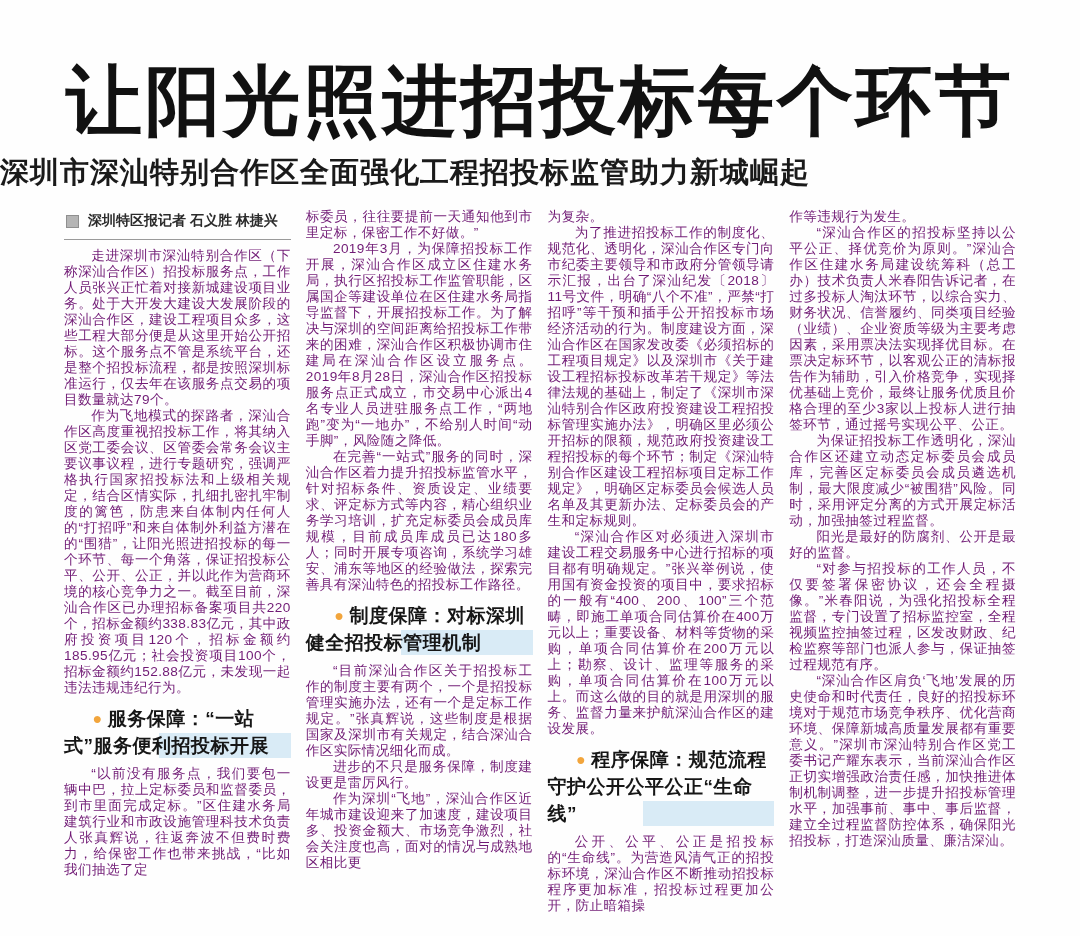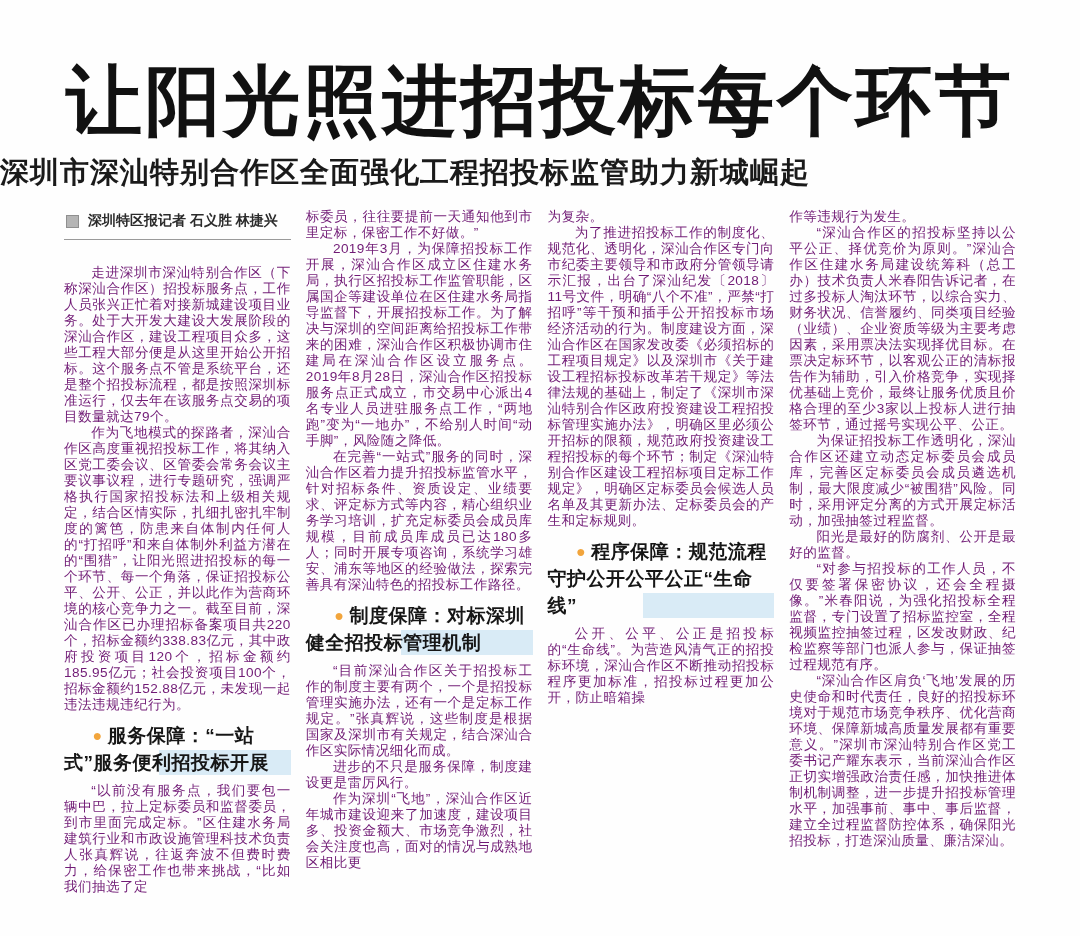--- a/index.html
+++ b/index.html
@@ -13,21 +13,21 @@
     letter-spacing:3px;line-height:1.12;color:#111;white-space:nowrap;
   }
   .subtitle{
     text-align:left;font-size:29px;font-weight:700;margin-top:10px;
     letter-spacing:1px;color:#1a1a1a;
   }
   .columns{display:flex;gap:15px;padding:0 64px;margin-top:16px;}
   .column{flex:1;min-width:0;}
   .byline{
     display:flex;align-items:center;gap:9px;font-size:14px;font-weight:700;
-    padding:3px 0 9px 2px;border-bottom:1.5px solid #9a9a9a;margin-bottom:25px;color:#2b2b2b;
+    padding:3px 0 9px 2px;border-bottom:1.5px solid #9a9a9a;margin-bottom:8px;color:#2b2b2b;
   }
   .byline-sq{width:11px;height:11px;background:#b5b5b5;border:1px solid #8f8f8f;flex:0 0 auto;}
   .para{
     font-size:13.6px;line-height:16px;letter-spacing:.4px;text-align:justify;
     text-indent:2em;color:#701a75;font-weight:500;
   }
   .para.no-indent{text-indent:0;}
   .section-heading{
     position:relative;font-size:19px;font-weight:800;line-height:27px;
     margin:9px 0 7px;text-indent:1.5em;color:#161616;letter-spacing:.5px;
@@ -59,20 +59,21 @@
         <div class="para">2019年3月，为保障招投标工作开展，深汕合作区成立区住建水务局，执行区招投标工作监管职能，区属国企等建设单位在区住建水务局指导监督下，开展招投标工作。为了解决与深圳的空间距离给招投标工作带来的困难，深汕合作区积极协调市住建局在深汕合作区设立服务点。2019年8月28日，深汕合作区招投标服务点正式成立，市交易中心派出4名专业人员进驻服务点工作，“两地跑”变为“一地办”，不给别人时间“动手脚”，风险随之降低。</div>
         <div class="para">在完善“一站式”服务的同时，深汕合作区着力提升招投标监管水平，针对招标条件、资质设定、业绩要求、评定标方式等内容，精心组织业务学习培训，扩充定标委员会成员库规模，目前成员库成员已达180多人；同时开展专项咨询，系统学习雄安、浦东等地区的经验做法，探索完善具有深汕特色的招投标工作路径。</div>
         <div class="section-heading"><span class="hl-box"></span><span class="bullet">●</span><span class="heading-text">制度保障：对标深圳健全招投标管理机制</span></div>
         <div class="para">“目前深汕合作区关于招投标工作的制度主要有两个，一个是招投标管理实施办法，还有一个是定标工作规定。”张真辉说，这些制度是根据国家及深圳市有关规定，结合深汕合作区实际情况细化而成。</div>
         <div class="para">进步的不只是服务保障，制度建设更是雷厉风行。</div>
         <div class="para">作为深圳“飞地”，深汕合作区近年城市建设迎来了加速度，建设项目多、投资金额大、市场竞争激烈，社会关注度也高，面对的情况与成熟地区相比更</div>
       </div>
     <div class="column">
         <div class="para no-indent">为复杂。</div>
         <div class="para">为了推进招投标工作的制度化、规范化、透明化，深汕合作区专门向市纪委主要领导和市政府分管领导请示汇报，出台了深汕纪发〔2018〕11号文件，明确“八个不准”，严禁“打招呼”等干预和插手公开招投标市场经济活动的行为。制度建设方面，深汕合作区在国家发改委《必须招标的工程项目规定》以及深圳市《关于建设工程招标投标改革若干规定》等法律法规的基础上，制定了《深圳市深汕特别合作区政府投资建设工程招投标管理实施办法》，明确区里必须公开招标的限额，规范政府投资建设工程招投标的每个环节；制定《深汕特别合作区建设工程招标项目定标工作规定》，明确区定标委员会候选人员名单及其更新办法、定标委员会的产生和定标规则。</div>
+        <div class="para">“深汕合作区对必须进入深圳市建设工程交易服务中心进行招标的项目都有明确规定。”张兴举例说，使用国有资金投资的项目中，要求招标的一般有“400、200、100”三个范畴，即施工单项合同估算价在400万元以上；重要设备、材料等货物的采购，单项合同估算价在200万元以上；勘察、设计、监理等服务的采购，单项合同估算价在100万元以上。而这么做的目的就是用深圳的服务、监督力量来护航深汕合作区的建设发展。</div>
         <div class="section-heading"><span class="hl-box"></span><span class="bullet">●</span><span class="heading-text">程序保障：规范流程守护公开公平公正“生命线”</span></div>
         <div class="para">公开、公平、公正是招投标的“生命线”。为营造风清气正的招投标环境，深汕合作区不断推动招投标程序更加标准，招投标过程更加公开，防止暗箱操</div>
       </div>
     <div class="column">
         <div class="para no-indent">作等违规行为发生。</div>
         <div class="para">“深汕合作区的招投标坚持以公平公正、择优竞价为原则。”深汕合作区住建水务局建设统筹科（总工办）技术负责人米春阳告诉记者，在过多投标人淘汰环节，以综合实力、财务状况、信誉履约、同类项目经验（业绩）、企业资质等级为主要考虑因素，采用票决法实现择优目标。在票决定标环节，以客观公正的清标报告作为辅助，引入价格竞争，实现择优基础上竞价，最终让服务优质且价格合理的至少3家以上投标人进行抽签环节，通过摇号实现公平、公正。</div>
         <div class="para">为保证招投标工作透明化，深汕合作区还建立动态定标委员会成员库，完善区定标委员会成员遴选机制，最大限度减少“被围猎”风险。同时，采用评定分离的方式开展定标活动，加强抽签过程监督。</div>
         <div class="para">阳光是最好的防腐剂、公开是最好的监督。</div>
         <div class="para">“对参与招投标的工作人员，不仅要签署保密协议，还会全程摄像。”米春阳说，为强化招投标全程监督，专门设置了招标监控室，全程视频监控抽签过程，区发改财政、纪检监察等部门也派人参与，保证抽签过程规范有序。</div>
         <div class="para">“深汕合作区肩负‘飞地’发展的历史使命和时代责任，良好的招投标环境对于规范市场竞争秩序、优化营商环境、保障新城高质量发展都有重要意义。”深圳市深汕特别合作区党工委书记产耀东表示，当前深汕合作区正切实增强政治责任感，加快推进体制机制调整，进一步提升招投标管理水平，加强事前、事中、事后监督，建立全过程监督防控体系，确保阳光招投标，打造深汕质量、廉洁深汕。</div>

